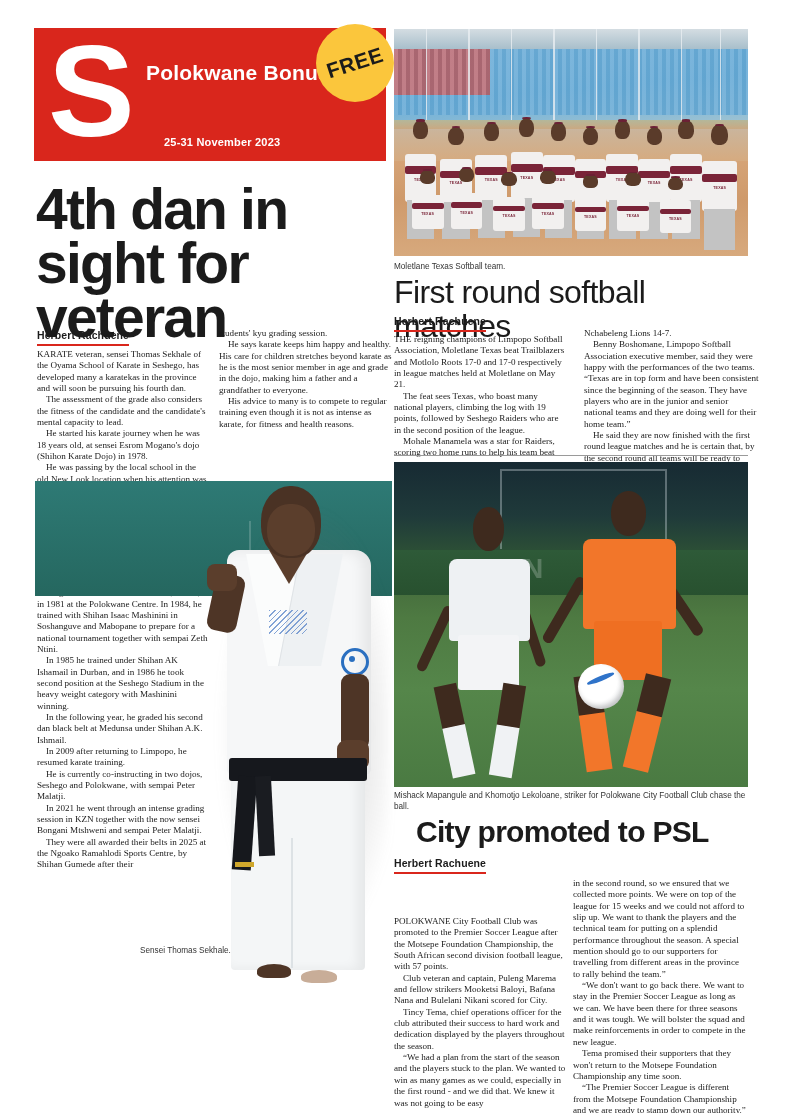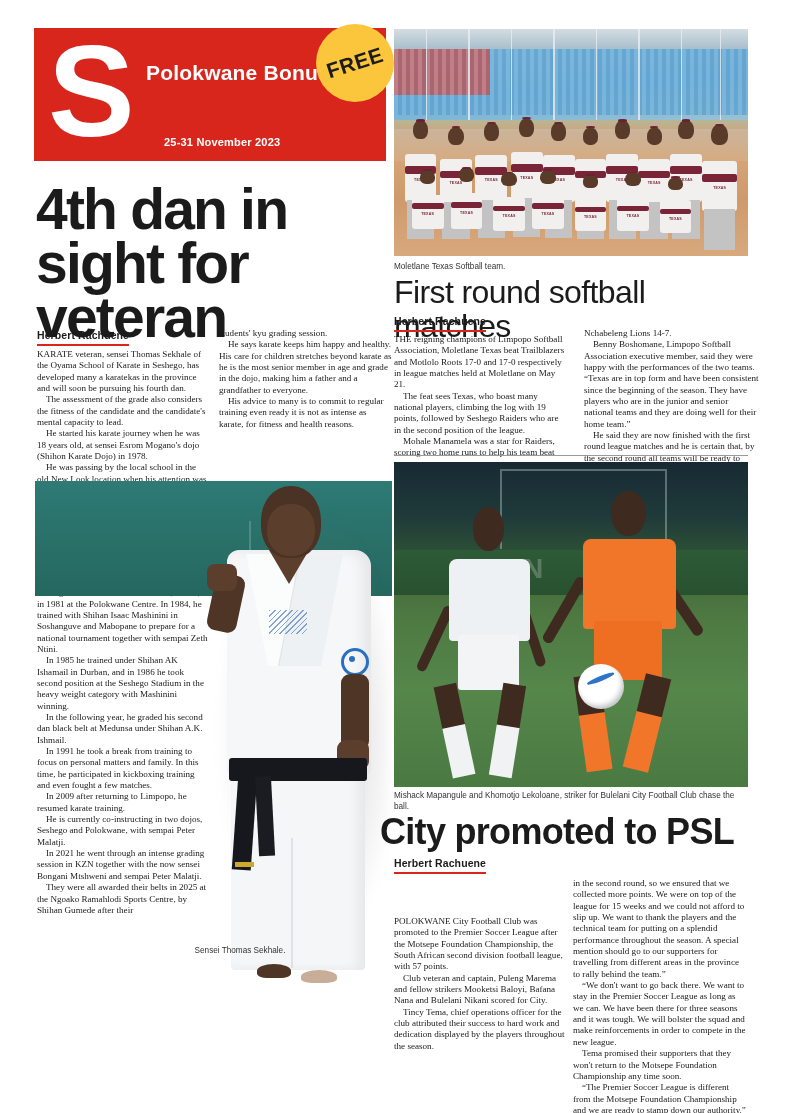--- a/index.html
+++ b/index.html
@@ -24,22 +24,22 @@
   .free-badge span{transform:rotate(-18deg);font-family:"Liberation Sans",sans-serif;
         font-weight:bold;font-size:21px;color:#1b1b1b;letter-spacing:0.5px;}
 
   
   .hl-main{position:absolute;left:36px;top:182px;width:360px;
       font-family:"Liberation Sans",sans-serif;font-weight:bold;font-size:57px;
       line-height:54px;letter-spacing:-1.8px;color:#1b1b1b;}
   .hl-soft{position:absolute;left:394px;top:275px;width:356px;
       font-family:"Liberation Sans",sans-serif;font-weight:normal;font-size:32px;
       line-height:34px;letter-spacing:-0.6px;color:#1b1b1b;}
-  .hl-psl{position:absolute;left:380px;top:815px;width:356px;
-      font-family:"Liberation Sans",sans-serif;font-weight:bold;font-size:36px;
+  .hl-psl{position:absolute;left:416px;top:815px;width:356px;
+      font-family:"Liberation Sans",sans-serif;font-weight:bold;font-size:30px;
       line-height:33px;letter-spacing:-0.7px;color:#1b1b1b;}
 
   
   .byline{font-family:"Liberation Sans",sans-serif;font-weight:bold;font-size:10.5px;
       color:#1b1b1b;padding-bottom:3px;border-bottom:2.2px solid #d9261c;
       display:inline-block;letter-spacing:0.1px;}
   .by1{position:absolute;left:37px;top:329px;}
   .by2{position:absolute;left:394px;top:315px;}
   .by3{position:absolute;left:394px;top:857px;}
 
@@ -54,21 +54,21 @@
   .c3{left:394px;top:334px;width:172px;}
   .c4{left:573px;top:328px;width:175px;margin-left:11px;}
   .c5{left:394px;top:916px;width:172px;}
   .c6{left:573px;top:878px;width:175px;}
 
   
   .cap{position:absolute;font-family:"Liberation Sans",sans-serif;font-size:8.2px;
        line-height:10.5px;color:#333;}
   .cap-soft{left:394px;top:262px;width:350px;}
   .cap-soc{left:394px;top:791px;width:352px;}
-  .cap-kar{left:140px;top:946px;width:200px;text-align:center;}
+  .cap-kar{left:140px;top:946px;width:200px;text-align:left;}
 
   
   .rule{position:absolute;background:#9a9a9a;height:1px;}
   .r-soft-bot{left:394px;top:455px;width:354px;}
 
   
   .photo{position:absolute;overflow:hidden;}
 
   
   .ph-soft{left:394px;top:29px;width:354px;height:227px;
@@ -179,31 +179,30 @@
 
   <div class="col c1">
     <p class="lead">KARATE veteran, sensei Thomas Sekhale of the Oyama School of Karate in Seshego, has developed many a karatekas in the province and will soon be pursuing his fourth dan.</p>
     <p>The assessment of the grade also considers the fitness of the candidate and the candidate's mental capacity to lead.</p>
     <p>He started his karate journey when he was 18 years old, at sensei Esrom Mogano's dojo (Shihon Karate Dojo) in 1978.</p>
     <p>He was passing by the local school in the old New Look location when his attention was caught by the sounds Mogano and his students were making as they trained. He decided to watch and then later joined the group which was training full-contact Kyokushin karate.</p>
     <p>His love for Kyokushin grew as he aged, and he participated in tournaments from 1982 at the Polokwane Centre. He became part of growing karate in the province as he also trained students at Mogano's dojo.</p>
     <p>He graded his first dan black belt (shodan) in 1981 at the Polokwane Centre. In 1984, he trained with Shihan Isaac Mashinini in Soshanguve and Mabopane to prepare for a national tournament together with sempai Zeth Ntini.</p>
     <p>In 1985 he trained under Shihan AK Ishamail in Durban, and in 1986 he took second position at the Seshego Stadium in the heavy weight category with Mashinini winning.</p>
     <p>In the following year, he graded his second dan black belt at Medunsa under Shihan A.K. Ishmail.</p>
-    <p>In 1991 he took a break from training to focus on personal matters and family. In this time, he participated in kickboxing training and even fought a few matches.</p>
     <p>In 2009 after returning to Limpopo, he resumed karate training.</p>
     <p>He is currently co-instructing in two dojos, Seshego and Polokwane, with sempai Peter Malatji.</p>
     <p>In 2021 he went through an intense grading session in KZN together with the now sensei Bongani Mtshweni and sempai Peter Malatji.</p>
     <p>They were all awarded their belts in 2025 at the Ngoako Ramahlodi Sports Centre, by Shihan Gumede after their</p>
   </div>
 
   <div class="col c2">
     <p class="lead">students' kyu grading session.</p>
     <p>He says karate keeps him happy and healthy. His care for children stretches beyond karate as he is the most senior member in age and grade in the dojo, making him a father and a grandfather to everyone.</p>
-    <p>His advice to many is to commit to regular training even ready it is not as intense as karate, for fitness and health reasons.</p>
+    <p>His advice to many is to compete to regular training even though it is not as intense as karate, for fitness and health reasons.</p>
   </div>
 
   <div class="k-mat">
     <div class="k-mat-seam"></div>
   </div>
   <div class="ph-kar">
     <div class="k-shadow"></div>
     <div class="k-pants"></div>
     <div class="k-pantsplit"></div>
     <div class="k-footL"></div>
@@ -446,29 +445,30 @@
       <div class="arm" style="left:88%;top:28%;transform:rotate(-34deg)"></div>
       <div class="head-d"></div>
       <div class="jersey-o"></div>
       <div class="shorts-o"></div>
       <div class="leg leg-o" style="left:8%;transform:rotate(-8deg)"></div>
       <div class="leg leg-o" style="left:54%;transform:rotate(14deg)"></div>
     </div>
 
     <div class="ball"></div>
   </div>
-  <div class="cap cap-soc">Mishack Mapangule and Khomotjo Lekoloane, striker for Bulelani City Football Club chase the ball.</div>
+  <div class="cap cap-soc">Mishack Mapangule and Khomotjo Lekoloane, striker for Polokwane City Football Club chase the ball.</div>
 
   <div class="hl-psl">City promoted to PSL</div>
   <div class="by3 byline">Herbert Rachuene</div>
 
   <div class="col c5">
     <p class="lead">POLOKWANE City Football Club was promoted to the Premier Soccer League after the Motsepe Foundation Championship, the South African second division football league, with 57 points.</p>
     <p>Club veteran and captain, Puleng Marema and fellow strikers Mooketsi Baloyi, Bafana Nana and Bulelani Nikani scored for City.</p>
     <p>Tincy Tema, chief operations officer for the club attributed their success to hard work and dedication displayed by the players throughout the season.</p>
+    <p>“We had a plan from the start of the season and the players stuck to the plan. We wanted to win as many games as we could, especially in the first round - and we did that. We knew it was not going to be easy</p>
   </div>
   <div class="col c6">
     <p class="lead">in the second round, so we ensured that we collected more points. We were on top of the league for 15 weeks and we could not afford to slip up. We want to thank the players and the technical team for putting on a splendid performance throughout the season. A special mention should go to our supporters for travelling from different areas in the province to rally behind the team.”</p>
     <p>“We don't want to go back there. We want to stay in the Premier Soccer League as long as we can. We have been there for three seasons and it was tough. We will bolster the squad and make reinforcements in order to compete in the new league.</p>
     <p>Tema promised their supporters that they won't return to the Motsepe Foundation Championship any time soon.</p>
     <p>“The Premier Soccer League is different from the Motsepe Foundation Championship and we are ready to stamp down our authority.”</p>
   </div>
 
 </div>
 

